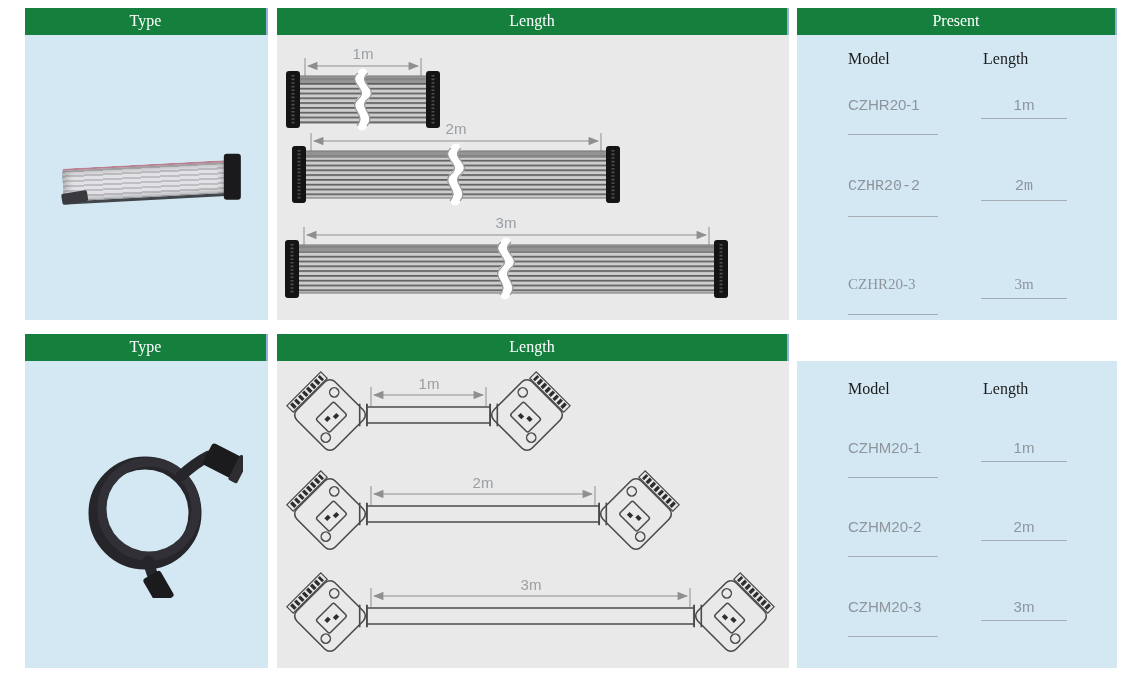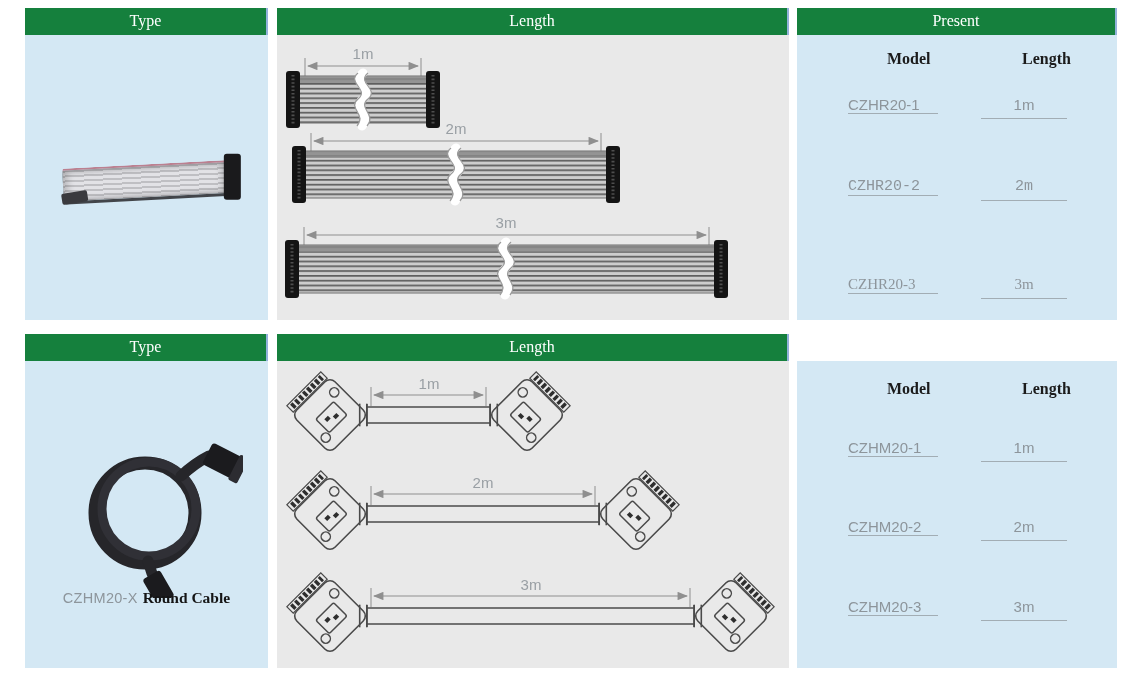--- a/index.html
+++ b/index.html
@@ -37,26 +37,26 @@
   .pn{font-family:"Liberation Serif",serif;font-weight:700;font-size:15.5px;color:#151515;margin-left:5px;}
 
   
   .diag{position:absolute;left:0;top:0;}
   .ext{stroke:#8f8f8f;stroke-width:1;}
   .dim{stroke:#8f8f8f;stroke-width:1.2;}
   .dimlab{fill:#999fa4;font:15px "Liberation Sans",sans-serif;text-anchor:middle;}
   .tube{stroke:#4a4a4a;stroke-width:1.5;fill:none;}
 
   
-  .tbl-head span{position:absolute;font-family:"Liberation Serif",serif;font-weight:700;
-       font-size:16px;color:#1b1b1b;margin-left:39px;}
+  .tbl-head span{position:absolute;font-family:"Liberation Serif",serif;font-weight:400;
+       font-size:16px;color:#1b1b1b;}
   .m-col{left:51px;} .l-col{left:186px;}
   .trow{position:absolute;left:0;right:0;height:26px;}
   .cm{position:absolute;left:51px;width:90px;color:#8d959b;font-size:15px;
-      padding-bottom:0;border-bottom:1px solid #a2adb4;}
+      padding-bottom:21px;border-bottom:1px solid #a2adb4;}
   .cl{position:absolute;left:184px;width:86px;text-align:center;color:#8d959b;font-size:15px;
       padding-bottom:5px;border-bottom:1px solid #a2adb4;}
 </style>
 </head>
 <body>
 
 <div class="page">
 
   <div class="panel col-left row-top">
     <div class="hdr">Type</div>
@@ -166,23 +166,20 @@
         <path d="M128,33 Q142,20 156,13" fill="none" stroke="#26262a" stroke-width="11" stroke-linecap="round"></path>
         <g transform="translate(158,12) rotate(27)">
           <rect x="-4" y="-12" width="34" height="24" rx="3" fill="#1b1b1e"></rect>
           <rect x="26" y="-14" width="10" height="28" rx="2" fill="#2c2c31"></rect>
         </g>
         <path d="M95,118 Q98,130 104,141" fill="none" stroke="#26262a" stroke-width="11" stroke-linecap="round"></path>
         <g transform="translate(101,137) rotate(60)">
           <rect x="-6" y="-10" width="30" height="20" rx="3" fill="#1b1b1e"></rect>
         </g>
       </svg>
-      <div class="prod-label lbl-round">
-        <span class="mp">CZHM20-X</span><span class="pn">Round Cable</span>
-      </div>
     </div>
   </div>
 
   <div class="panel col-mid row-bot">
     <div class="hdr">Length</div>
     <div class="pbody gray">
       <svg class="diag" width="512" height="307" viewBox="0 0 512 307">
         <defs>
           <marker id="arr2" viewBox="0 0 10 8" refX="9" refY="4" markerWidth="9" markerHeight="7" orient="auto-start-reverse">
             <path d="M0,0L10,4L0,8z" fill="#8f8f8f"></path>

